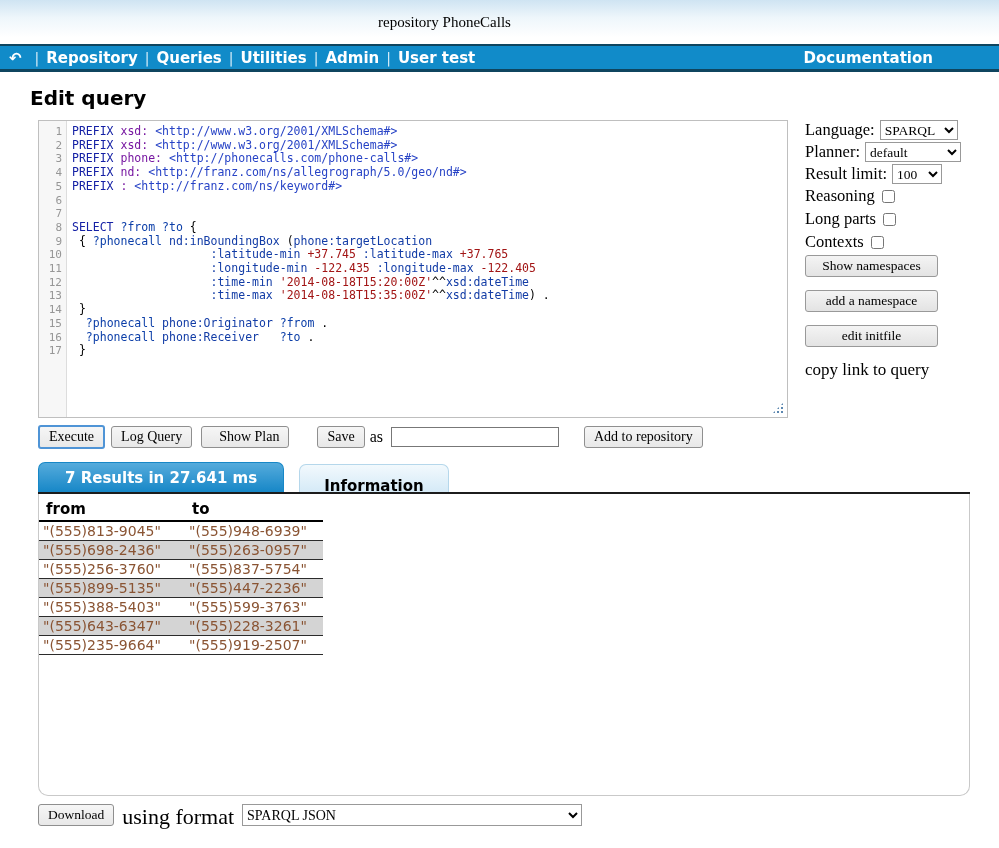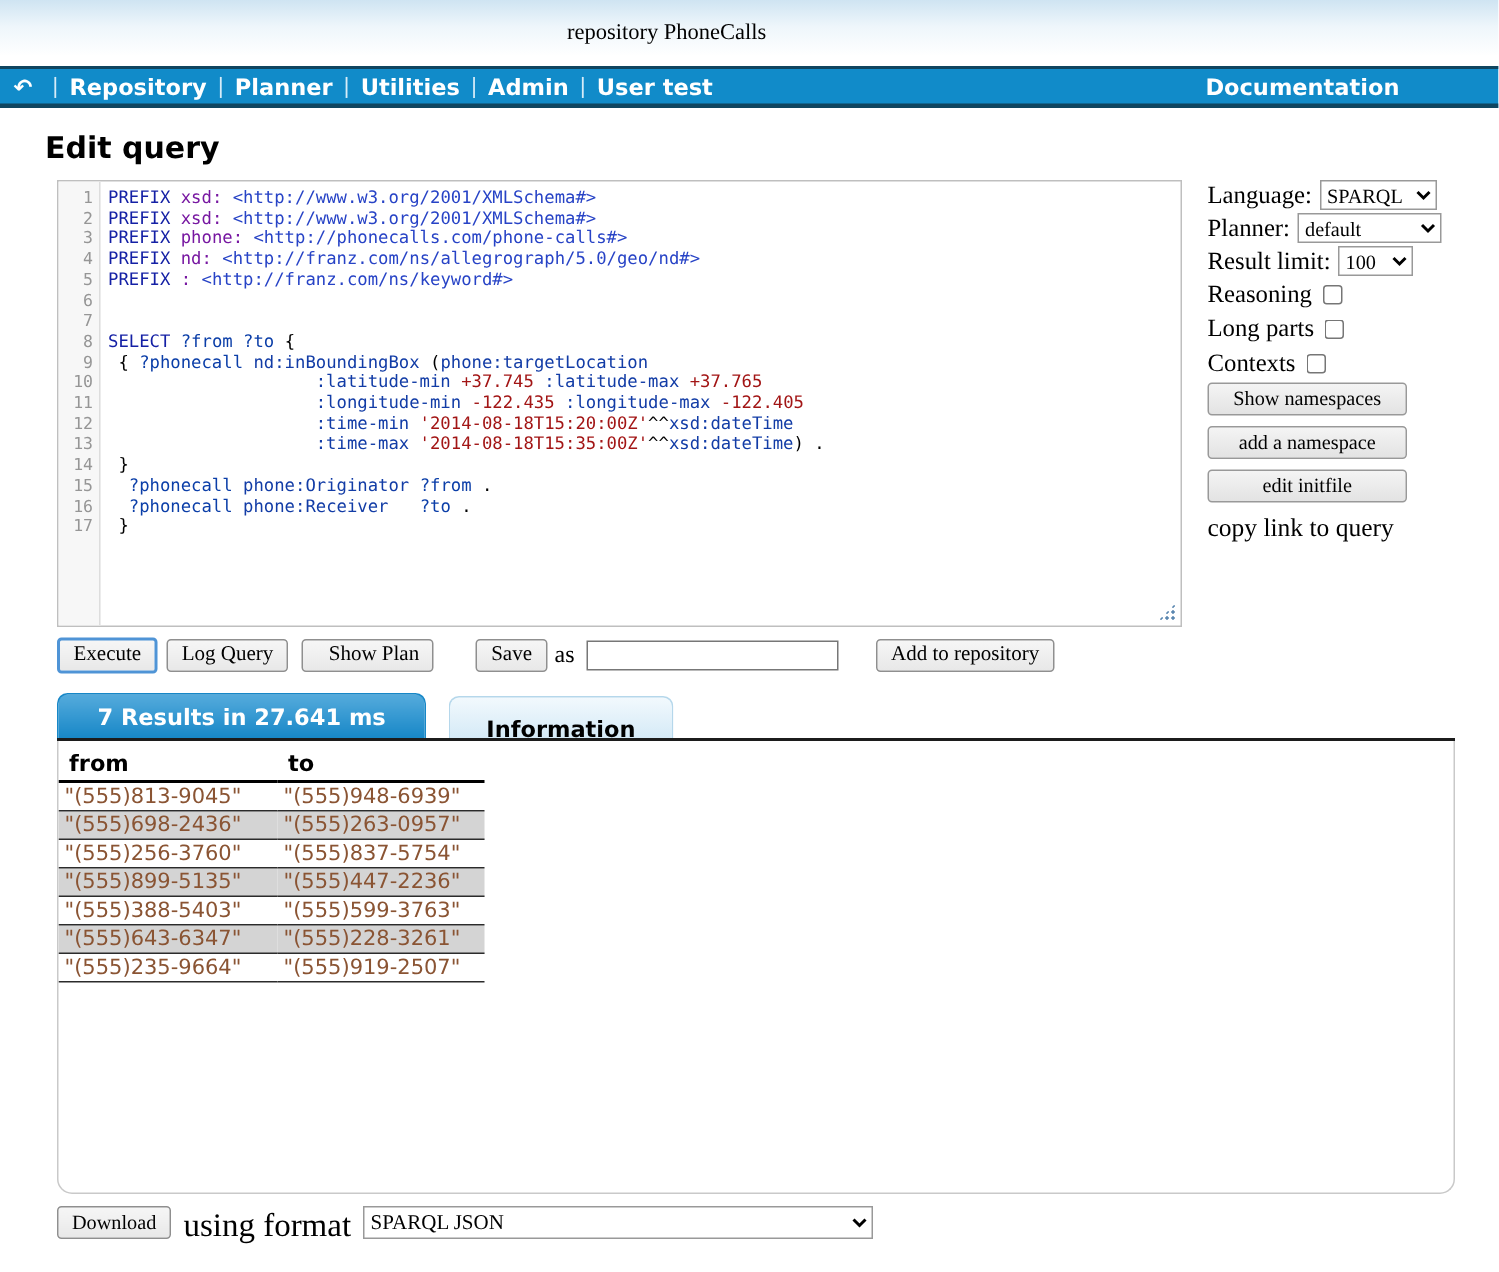--- a/index.html
+++ b/index.html
@@ -91,21 +91,21 @@
   select{
     font-family:"Liberation Serif",serif;font-size:13.5px;
     border:1px solid #999;background:#fff;height:20px;
   }
   .sel-language{width:78px;}
   .sel-planner{width:96px;}
   .sel-limit{width:50px;}
   .cb-row{margin-bottom:3px;}
   .cb-row input{width:13px;height:13px;margin-left:2px;}
   .side-btn{
-    display:block;width:133px;margin:0 0 7px 0;padding:2px 0;
+    display:block;width:133px;margin:0 0 13px 0;padding:2px 0;
     font-family:"Liberation Serif",serif;font-size:13.5px;text-align:center;
     background:linear-gradient(#f4f4f4,#e3e3e3);border:1px solid #999;border-radius:3px;cursor:pointer;
   }
   .copy-link{font-size:17px;margin-top:4px;cursor:pointer;}
   
   .actions-row{
     margin:6px 0 0 38px;display:flex;align-items:center;height:26px;
     font-family:"Liberation Serif",serif;
   }
   .btn{
@@ -170,21 +170,21 @@
 <div class="header">
   <div class="repo-label">repository PhoneCalls</div>
 </div>
 
 <div class="navbar">
   <span class="back">↶</span>
   <span class="nav-items">
       <span class="nav-sep">|</span>
       <span class="nav-link">Repository</span>
       <span class="nav-sep">|</span>
-      <span class="nav-link">Planner</span>
+      <span class="nav-link">Queries</span>
       <span class="nav-sep">|</span>
       <span class="nav-link">Utilities</span>
       <span class="nav-sep">|</span>
       <span class="nav-link">Admin</span>
       <span class="nav-sep">|</span>
       <span class="nav-link">User test</span>
     </span>
   <span class="nav-spacer"></span>
   <span class="nav-right nav-link">Documentation</span>
 </div>

